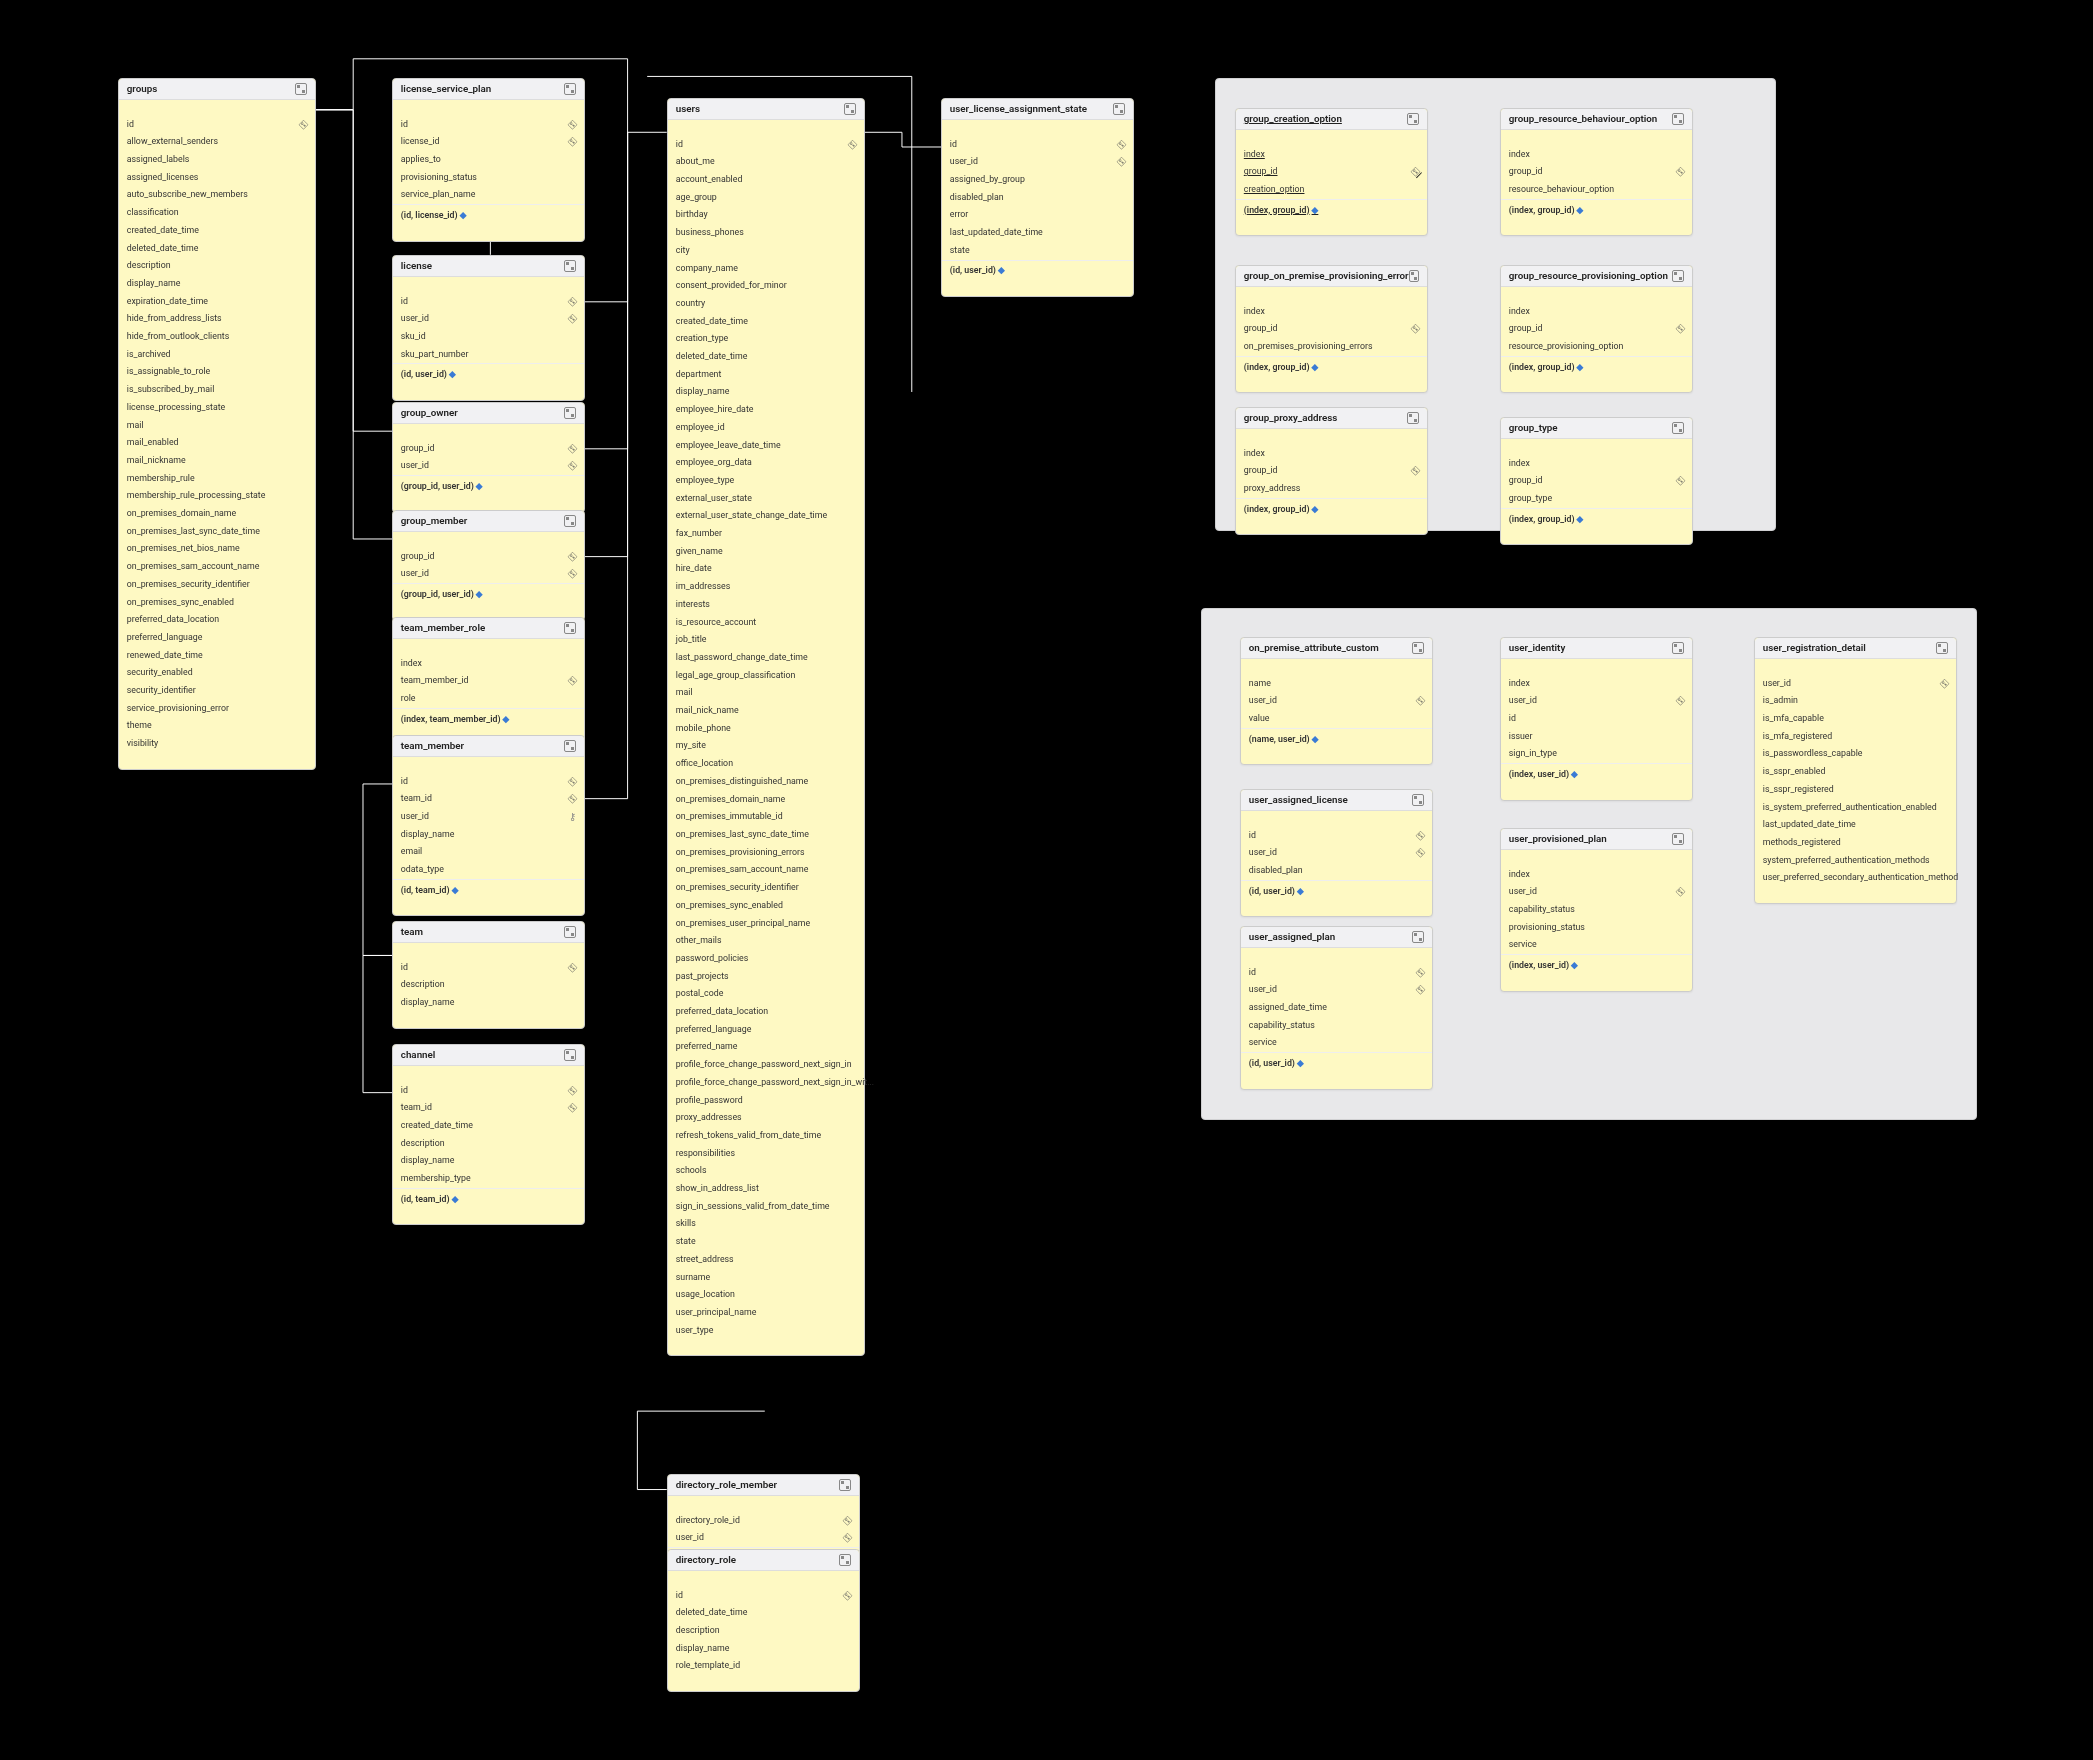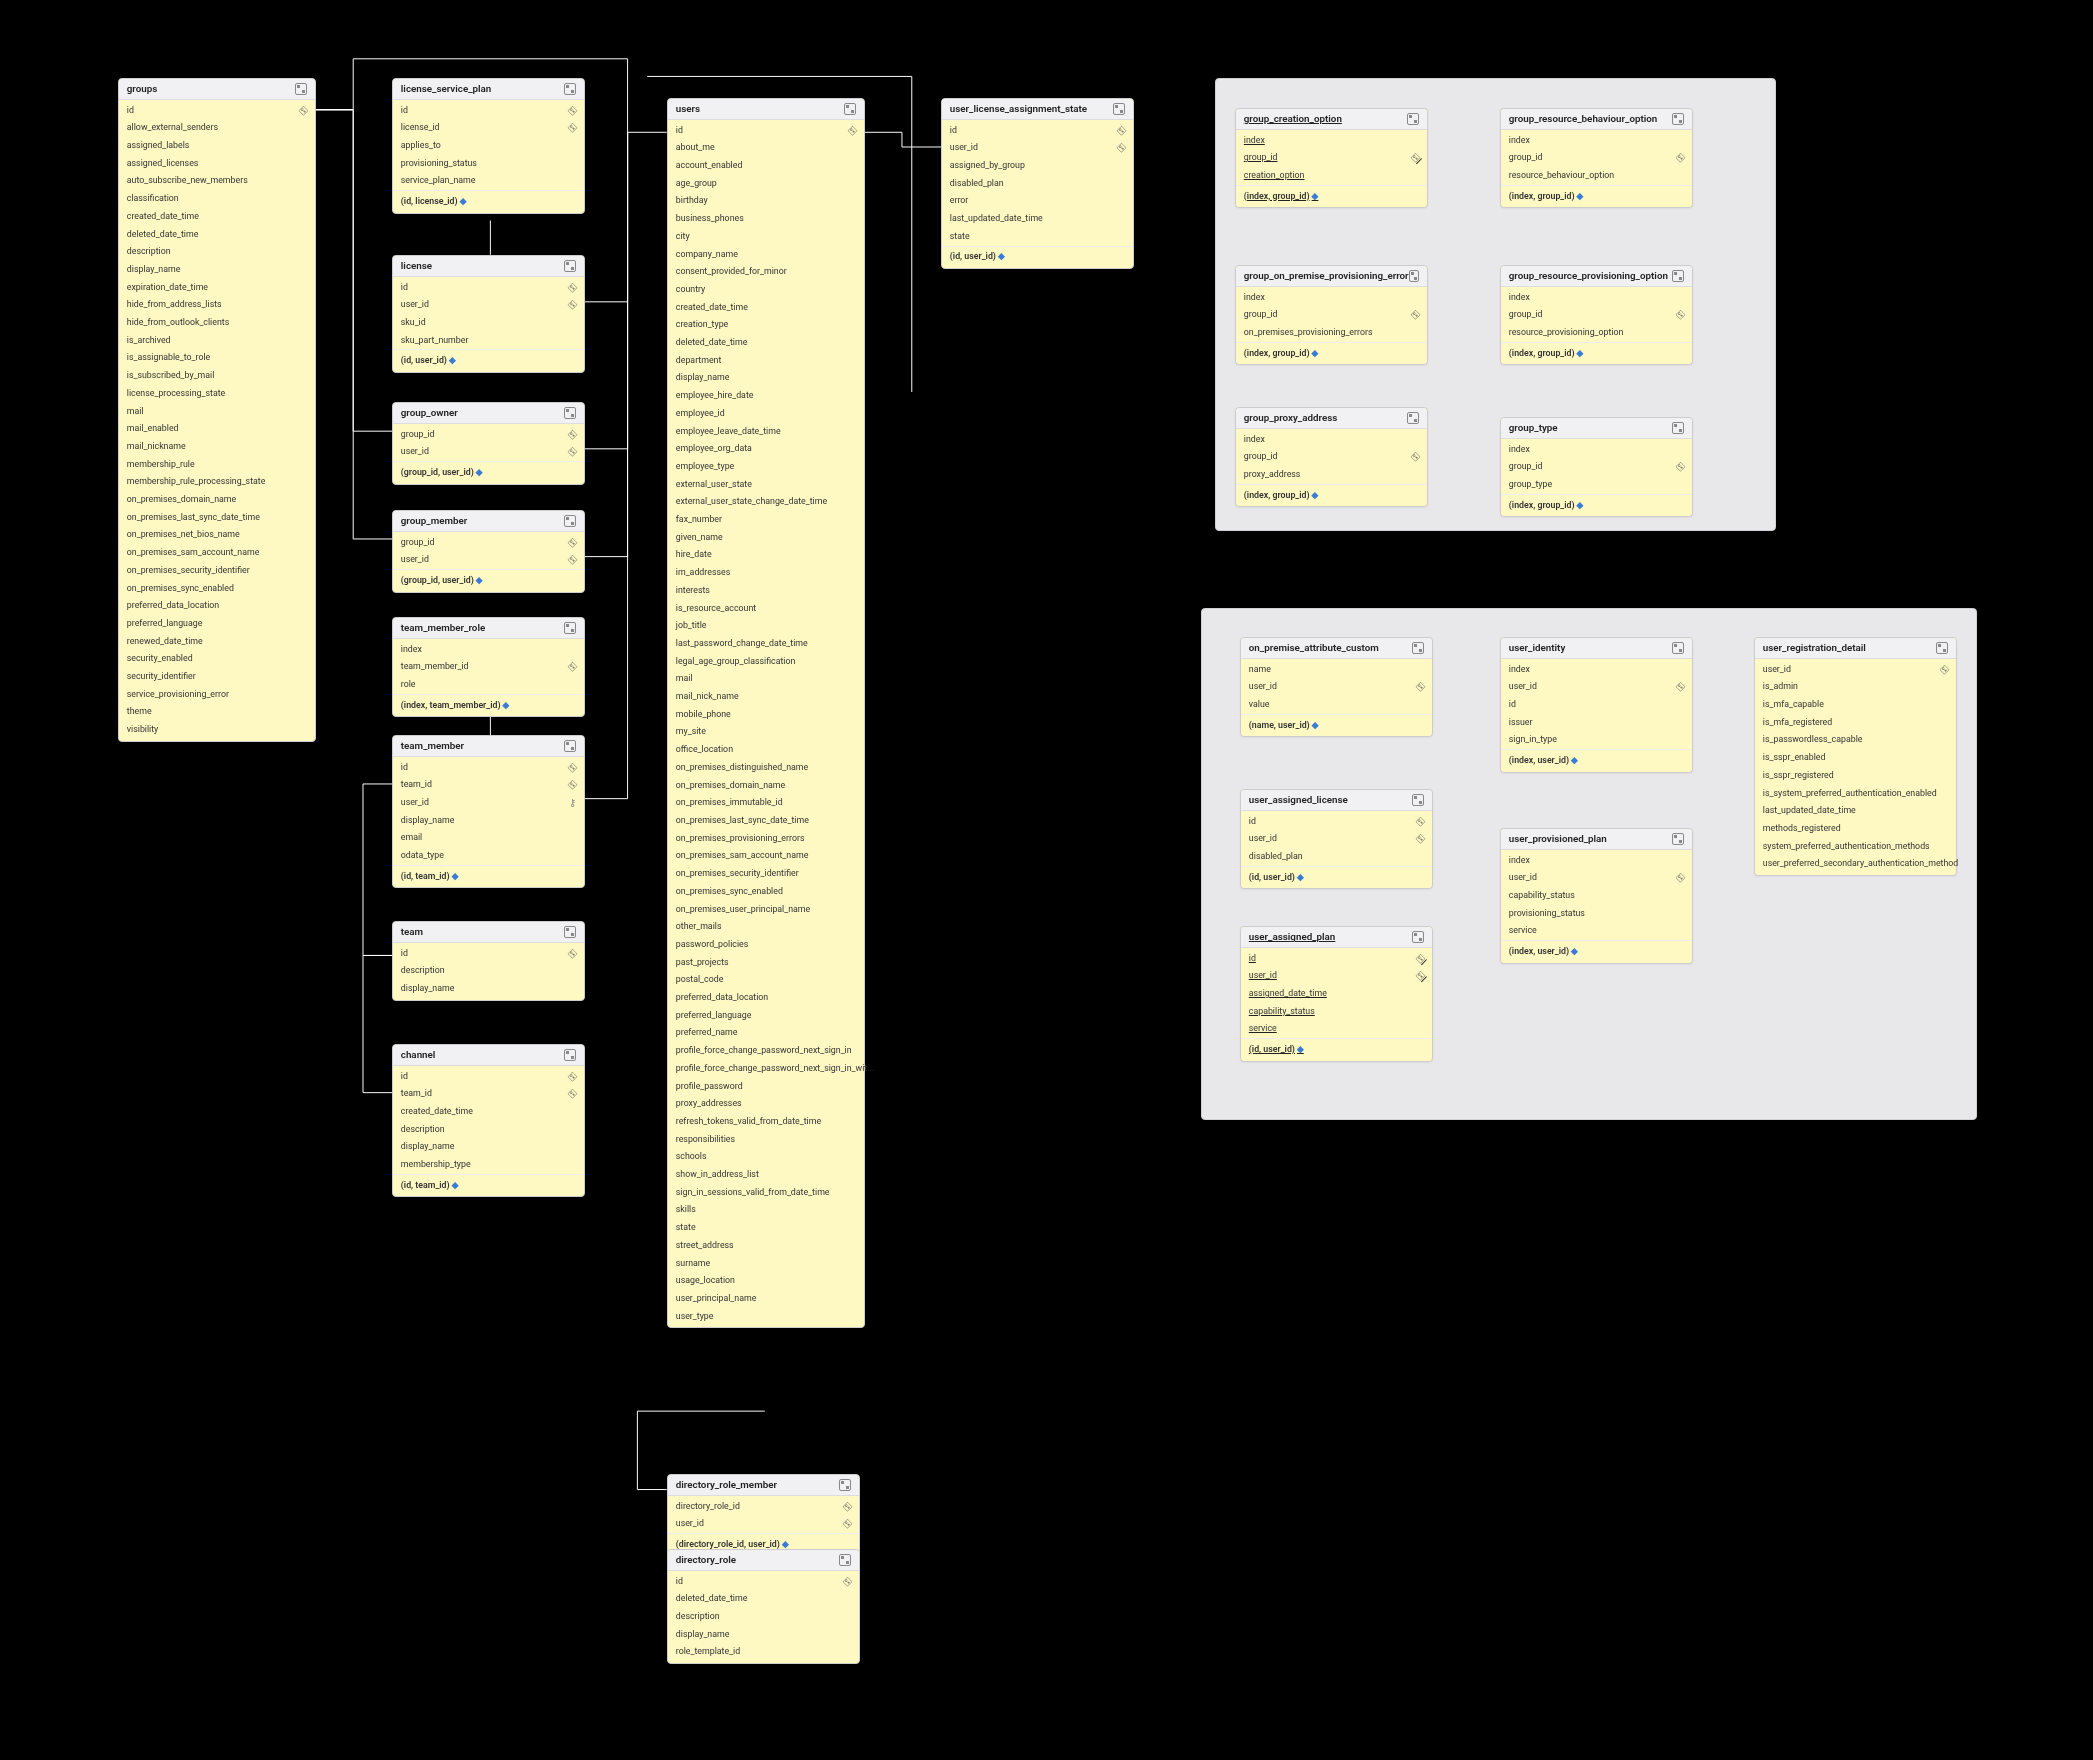--- a/index.html
+++ b/index.html
@@ -54,21 +54,21 @@
     border-radius: 2px;
     position: relative;
   }
   .entity-icon::before, .entity-icon::after {
     content: '';
     position: absolute;
     background: #888;
   }
   .entity-icon::before { left: 1px; top: 1px; width: 2.9px; height: 2.9px; }
   .entity-icon::after { right: 1px; bottom: 1px; width: 2.9px; height: 2.9px; }
-  .entity-body { padding: 2px 0; text-align: right; }
+  .entity-body { padding: 16px 0; text-align: right; }
   .field {
     display: flex;
     justify-content: space-between;
     align-items: center;
     padding: 2px 7.8px;
     line-height: 13.7px;
     font-size: 8.8px;
     color: #333;
   }
   .field.index-row {
@@ -1005,21 +1005,21 @@
             <span class="field-name">provisioning_status</span>
           </div>
           <div class="field">
             <span class="field-name">service</span>
           </div>
           <div class="field index-row">
             <span class="field-name">(index, user_id)<span class="idx-icon">◆</span></span>
           </div>
         </div>
       </div>
-      <div class="entity" style="left: 1240px; top: 926px; width: 191px; text-decoration: underline;">
+      <div class="entity" style="left: 1240px; top: 926px; width: 191px;">
         <div class="entity-header">
           <span class="entity-title">user_assigned_plan</span>
           <span class="entity-icon"></span>
         </div>
         <div class="entity-body">
           <div class="field">
             <span class="field-name">id</span>
             <span class="key-icon">⚿</span>
           </div>
           <div class="field">

